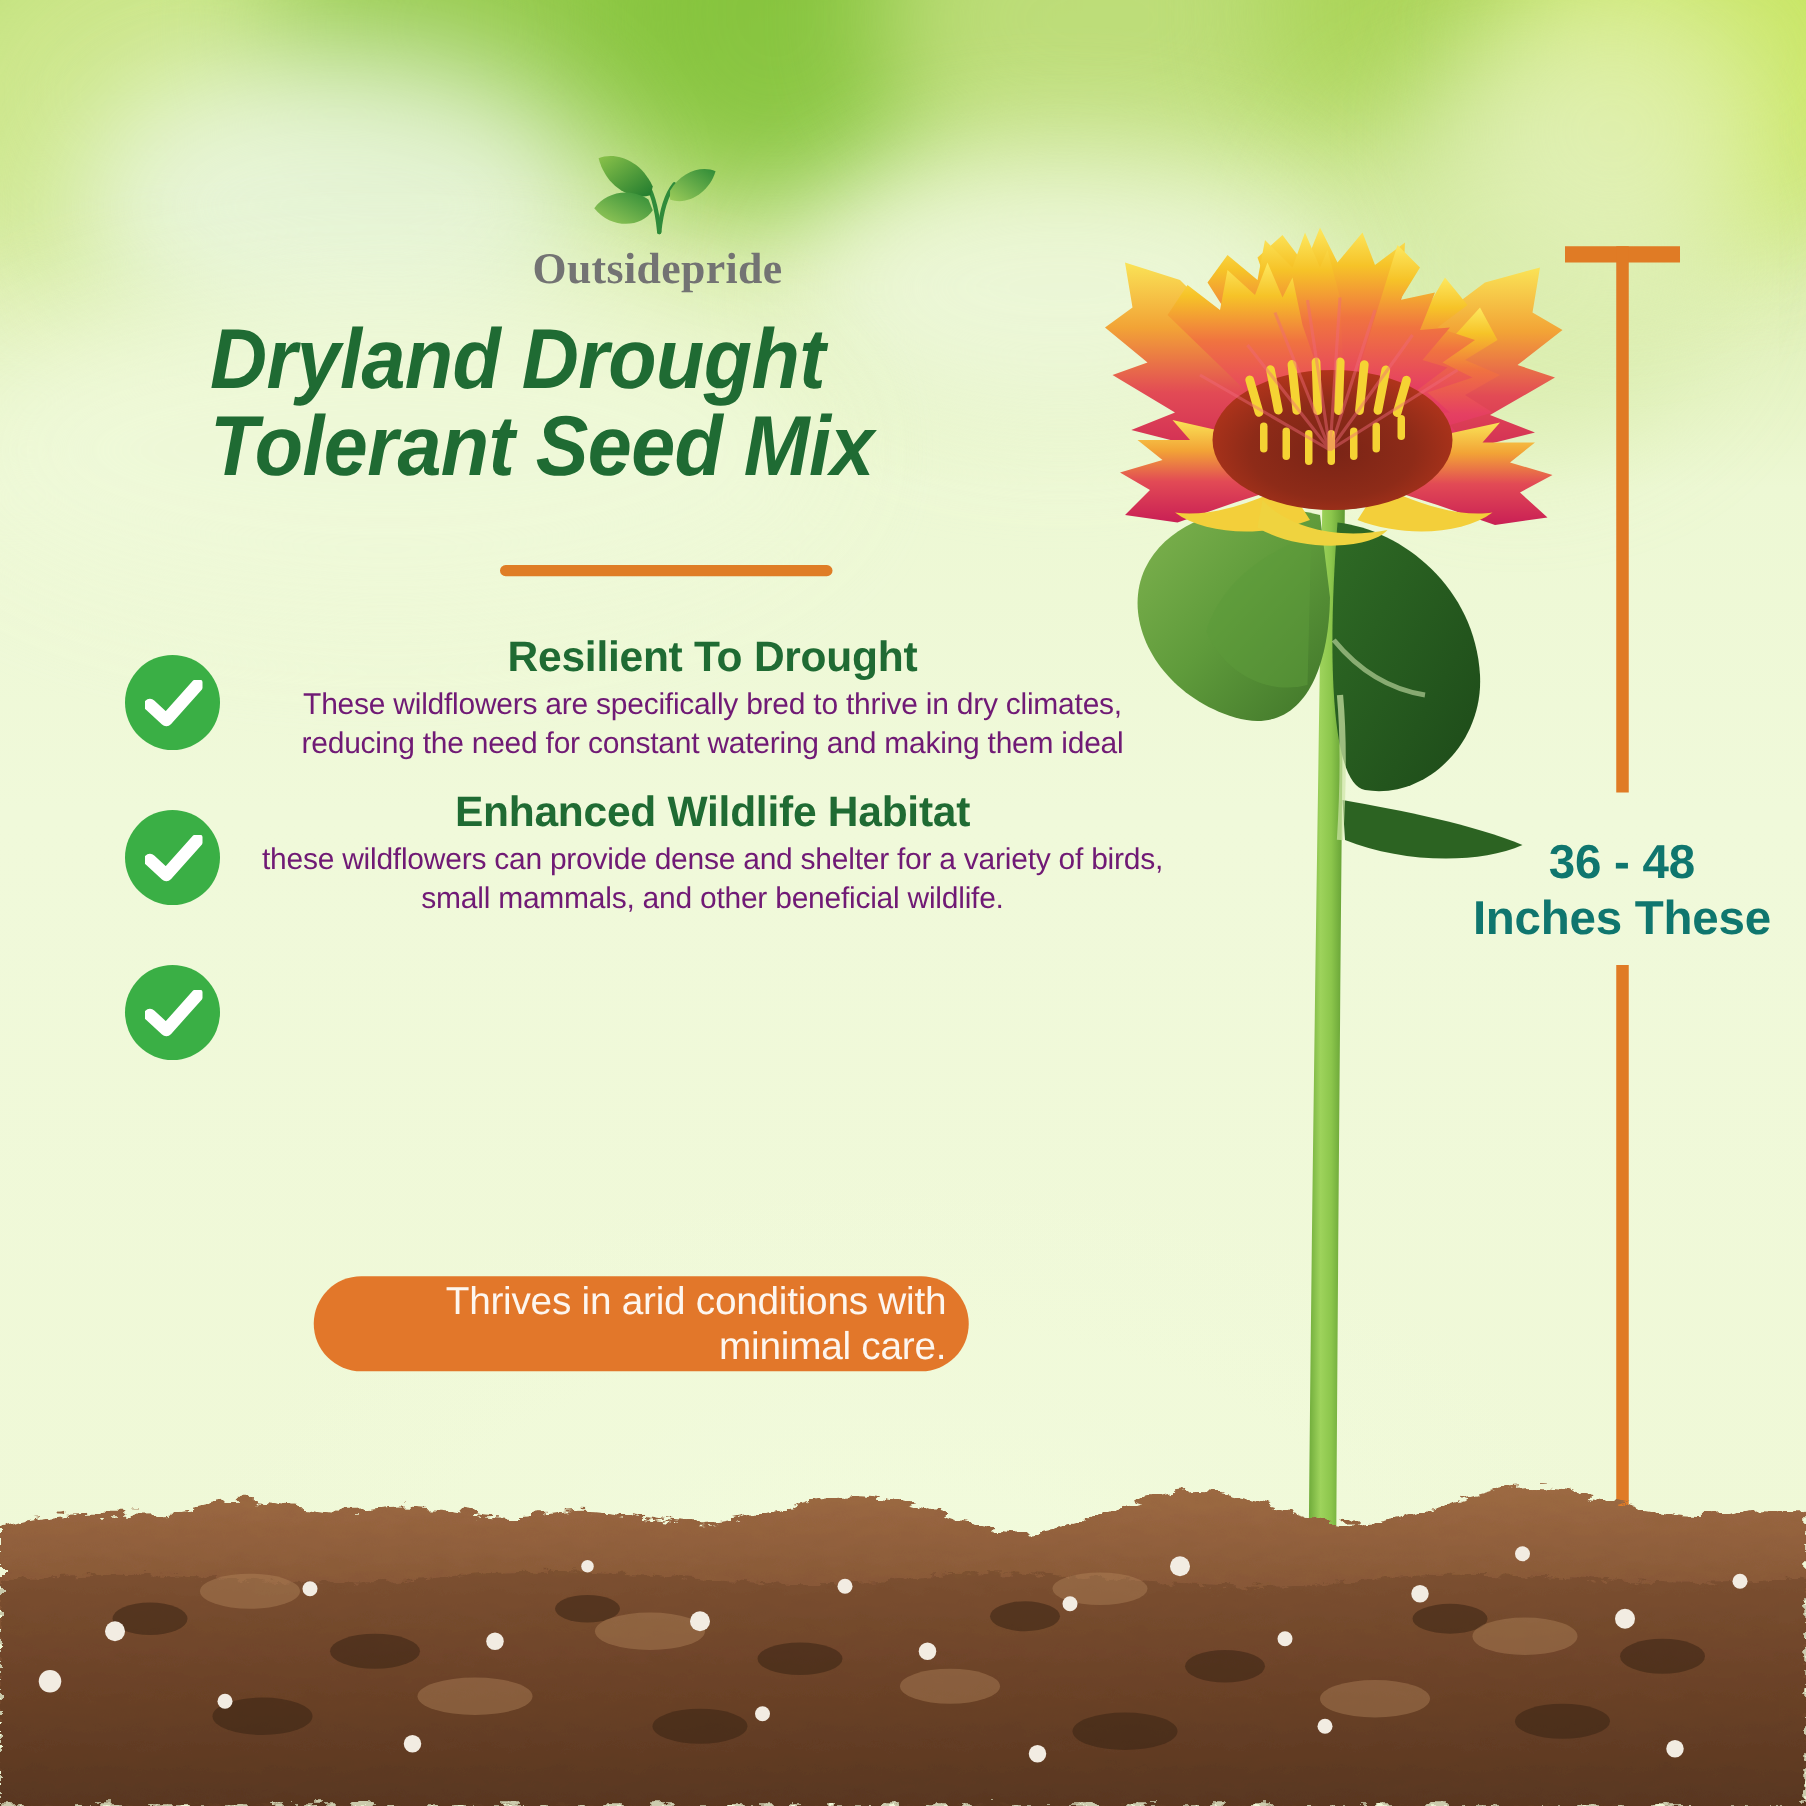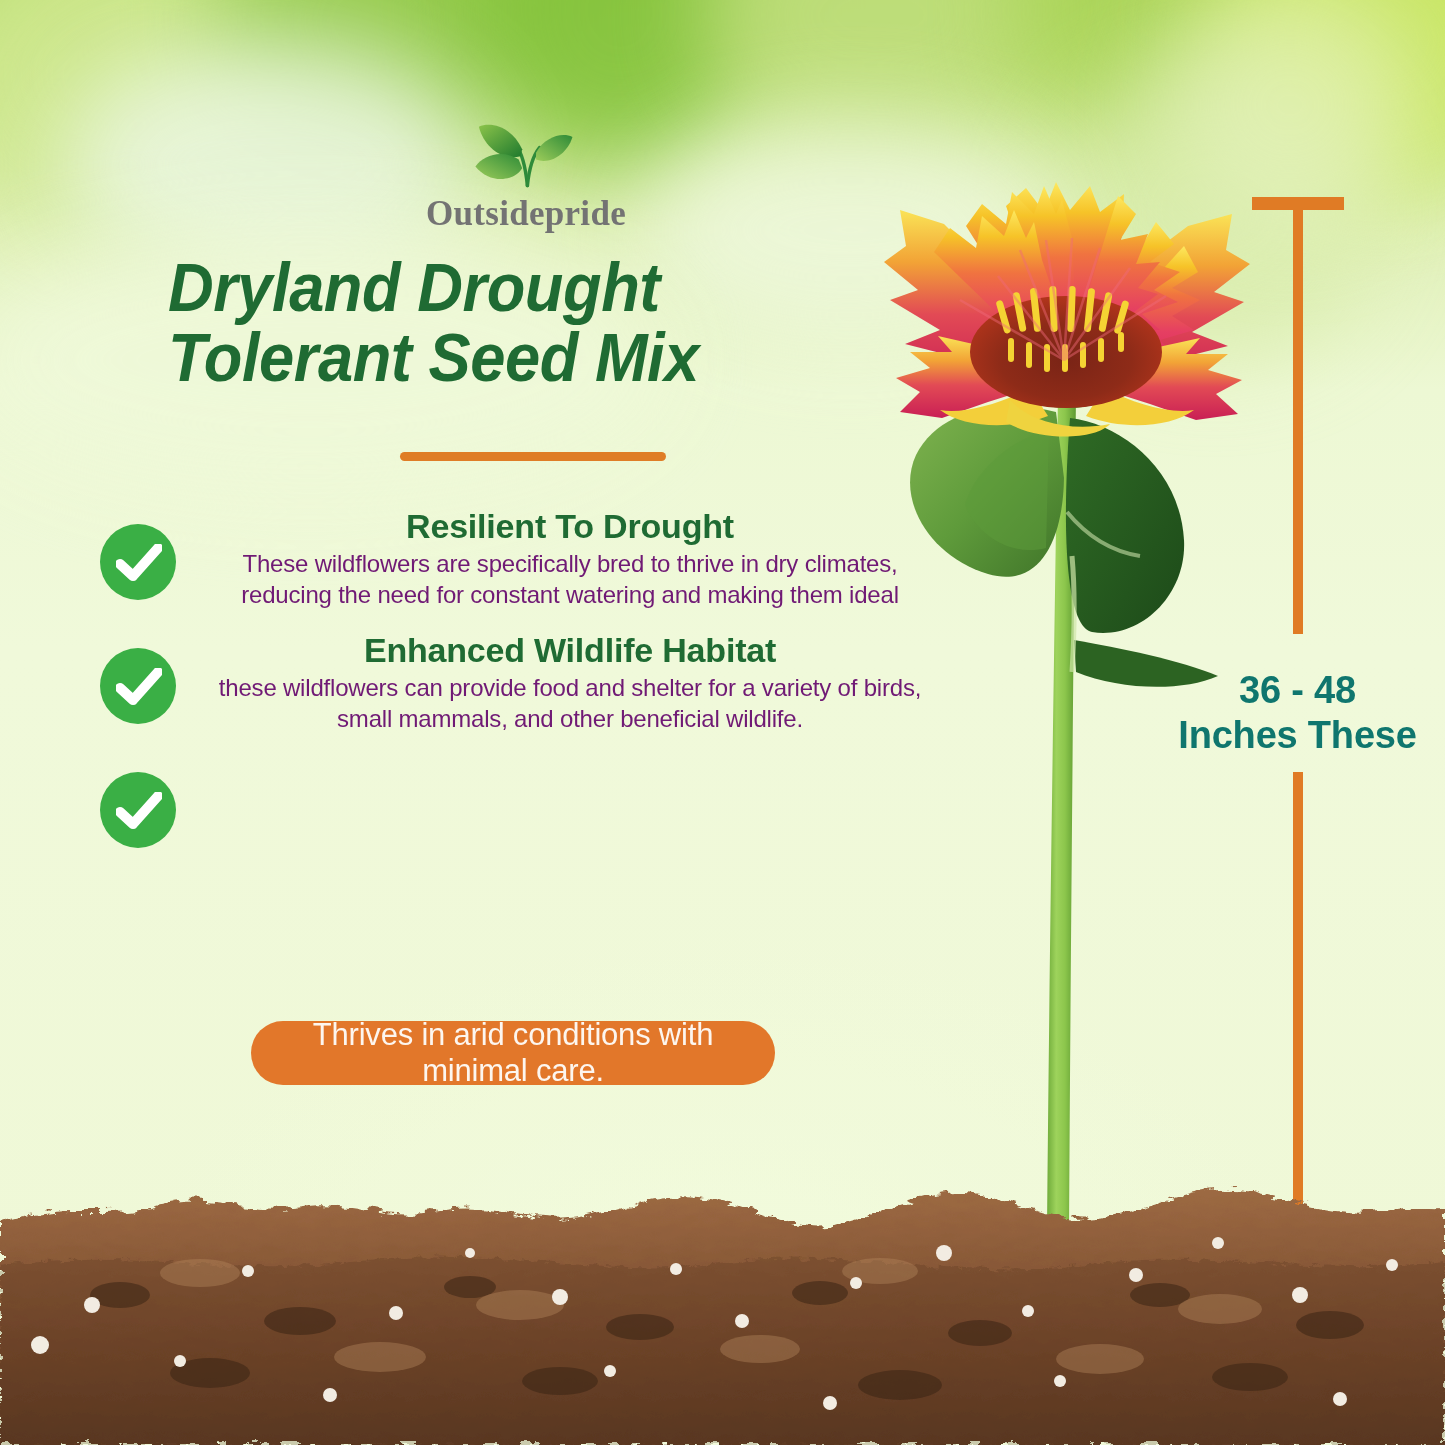--- a/index.html
+++ b/index.html
@@ -50,23 +50,23 @@
   .feat{display:flex;align-items:flex-start;margin-bottom:14px;text-align:center;}
   .check{flex:0 0 auto;width:76px;height:76px;border-radius:50%;
     background:#3aaf45;margin-right:24px;margin-top:24px;position:relative;}
   .check svg{position:absolute;left:16px;top:20px;}
   .ftext{flex:1 1 auto;padding-top:6px;}
   .fhead{font-weight:700;font-size:34px;color:#1f6b33;line-height:1.22;
     letter-spacing:-.2px;margin-bottom:2px;}
   .fbody{font-size:24px;color:#701a75;line-height:1.26;letter-spacing:-.2px;}
 
   
-  .pill{position:absolute;left:251px;top:1021px;width:524px;height:64px;
+  .pill{position:absolute;left:251px;top:1021px;width:524px;height:76px;
     background:#e2772a;border-radius:38px;color:#fdf6ef;
-    display:flex;align-items:center;justify-content:center;text-align:center;
+    display:flex;align-items:center;justify-content:center;text-align:right;
     font-size:31px;line-height:1.16;letter-spacing:-.2px;padding:0 18px;box-sizing:border-box;}
 
   
   .plant{position:absolute;left:0;top:0;width:1445px;height:1445px;pointer-events:none;}
 
   
   .meas-top-cap{position:absolute;left:1252px;top:197px;width:92px;height:13px;background:#e07b25;}
   .meas-line-a{position:absolute;left:1293px;top:197px;width:10px;height:437px;background:#e07b25;}
   .meas-line-b{position:absolute;left:1293px;top:772px;width:10px;height:452px;background:#e07b25;}
   .meas-line-w{position:absolute;left:1293px;top:1222px;width:10px;height:62px;background:#f3f3ef;}
@@ -237,21 +237,21 @@
     </div>
 
     <div class="feat">
       <div class="check">
         <svg width="46" height="40" viewBox="0 0 46 40">
             <path d="M4 20 L17 32 L42 4" stroke="#ffffff" stroke-width="10" fill="none" stroke-linecap="round" stroke-linejoin="round"></path>
           </svg>
       </div>
       <div class="ftext">
         <div class="fhead">Enhanced Wildlife Habitat</div>
-        <div class="fbody">these wildflowers can provide food and shelter for a variety of birds, small mammals, and other beneficial wildlife.</div>
+        <div class="fbody">these wildflowers can provide dense and shelter for a variety of birds, small mammals, and other beneficial wildlife.</div>
       </div>
     </div>
 
     <div class="feat">
       <div class="check">
         <svg width="46" height="40" viewBox="0 0 46 40">
             <path d="M4 20 L17 32 L42 4" stroke="#ffffff" stroke-width="10" fill="none" stroke-linecap="round" stroke-linejoin="round"></path>
           </svg>
       </div>
     </div>

